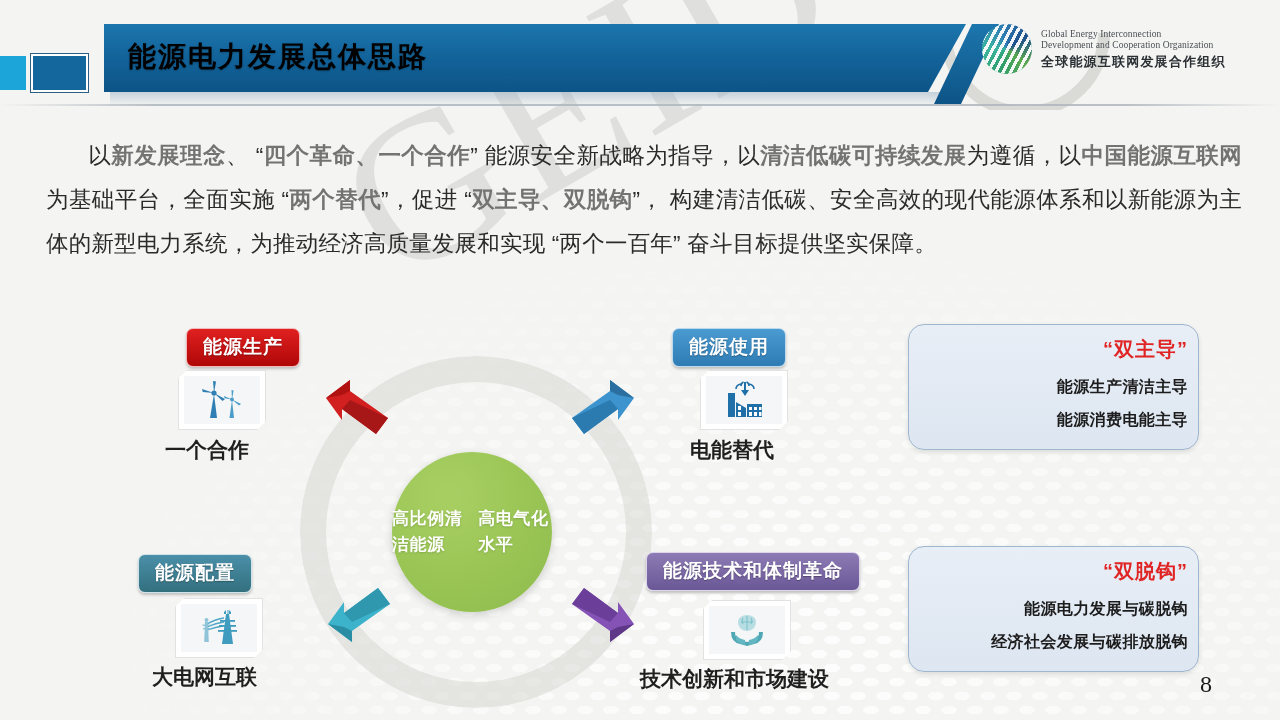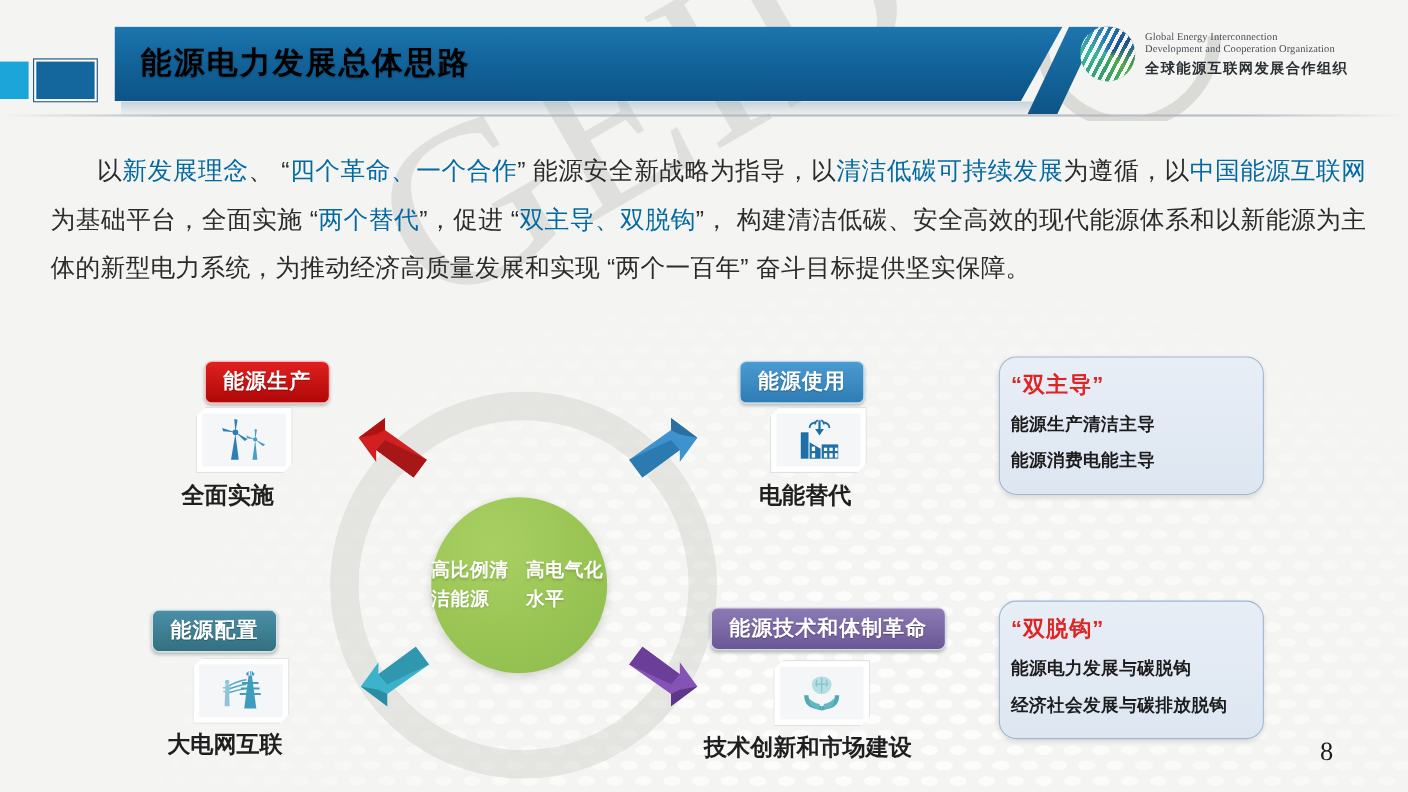--- a/index.html
+++ b/index.html
@@ -114,21 +114,21 @@
     font-size: 9.5px; color: #4a4f55; letter-spacing: 0.1px; white-space: nowrap;
   }
   .logo-cn { font-size: 13px; font-weight: bold; color: #2a2f34; letter-spacing: 1.2px; margin-top: 2px; white-space: nowrap; }
 
   
   .para {
     position: absolute; left: 46px; top: 134px; width: 1196px;
     font-size: 22.5px; line-height: 44px; color: #2b2b2b;
     text-align: justify; letter-spacing: 0.2px;
   }
-  .para b { font-weight: normal; color: #0369a1; }
+  .para b { font-weight: bold; color: #737373; }
   .para .indent { display: inline-block; width: 42px; }
 
   
   .diagram { position: absolute; left: 0; top: 310px; width: 900px; height: 410px; }
 
   .badge {
     position: absolute; color: #fff; font-size: 19px; font-weight: bold;
     padding: 5px 16px 6px; border-radius: 7px; white-space: nowrap;
     letter-spacing: 1px; text-shadow: 0 1px 1px rgba(0,0,0,0.3);
     box-shadow: 0 2px 3px rgba(0,0,0,0.22);
@@ -187,26 +187,26 @@
   
   .swoosh {
     position: absolute; left: 300px; top: 46px; width: 352px; height: 352px;
     border: 26px solid rgba(205,207,201,0.42);
     border-radius: 50%;
     -webkit-mask-image: radial-gradient(circle, rgba(0,0,0,0) 52%, #000 54%);
   }
 
   
   .panel {
-    position: absolute; width: 241px;
+    position: absolute; width: 291px;
     background: linear-gradient(180deg, #e8eef6 0%, #dde6f1 100%);
     border: 1.5px solid #9fb6cf; border-radius: 16px;
     box-shadow: 0 2px 5px rgba(0,0,0,0.1);
     padding: 11px 10px 13px;
-    text-align: left;
+    text-align: right;
   }
   .panel-dual-lead { left: 908px; top: 324px; }
   .panel-dual-decouple { left: 908px; top: 546px; }
   .panel-title { color: #e02424; font-size: 20px; font-weight: bold; letter-spacing: 1px; margin-bottom: 7px; }
   .panel-line { color: #1c1c1c; font-size: 16px; font-weight: bold; line-height: 33px; letter-spacing: 0.4px; white-space: nowrap; }
 
   
   .page-num {
     position: absolute; right: 68px; bottom: 22px;
     font-size: 24px; color: #1a1a1a; font-weight: normal;
@@ -303,21 +303,21 @@
           <g fill="#4a9cc9">
             <polygon points="35,20 37,38 32.5,38"></polygon>
             <circle cx="35" cy="19.5" r="1.9"></circle>
             <path d="M35 19.5 L34.5 10 L36.6 10.5 Z"></path>
             <path d="M35 19.5 L27 16 L27.6 18.3 Z"></path>
             <path d="M35 19.5 L44 24 L42 25.6 Z"></path>
           </g>
         </svg>
       </div>
     </div>
-    <div class="cap cap-production">全面实施</div>
+    <div class="cap cap-production">一个合作</div>
 
     <div class="badge badge-use">能源使用</div>
     <div class="tile tile-use">
       <div class="tile-inner">
         <svg width="50" height="40" viewBox="0 0 50 40">
           <g fill="#1f6fa8">
             <rect x="9" y="13" width="7" height="24"></rect>
             <polygon points="17,22 17,37 27,37 27,28"></polygon>
             <rect x="28" y="24" width="15" height="13"></rect>
             <rect x="30" y="27" width="3" height="3" fill="#ffffff"></rect>

